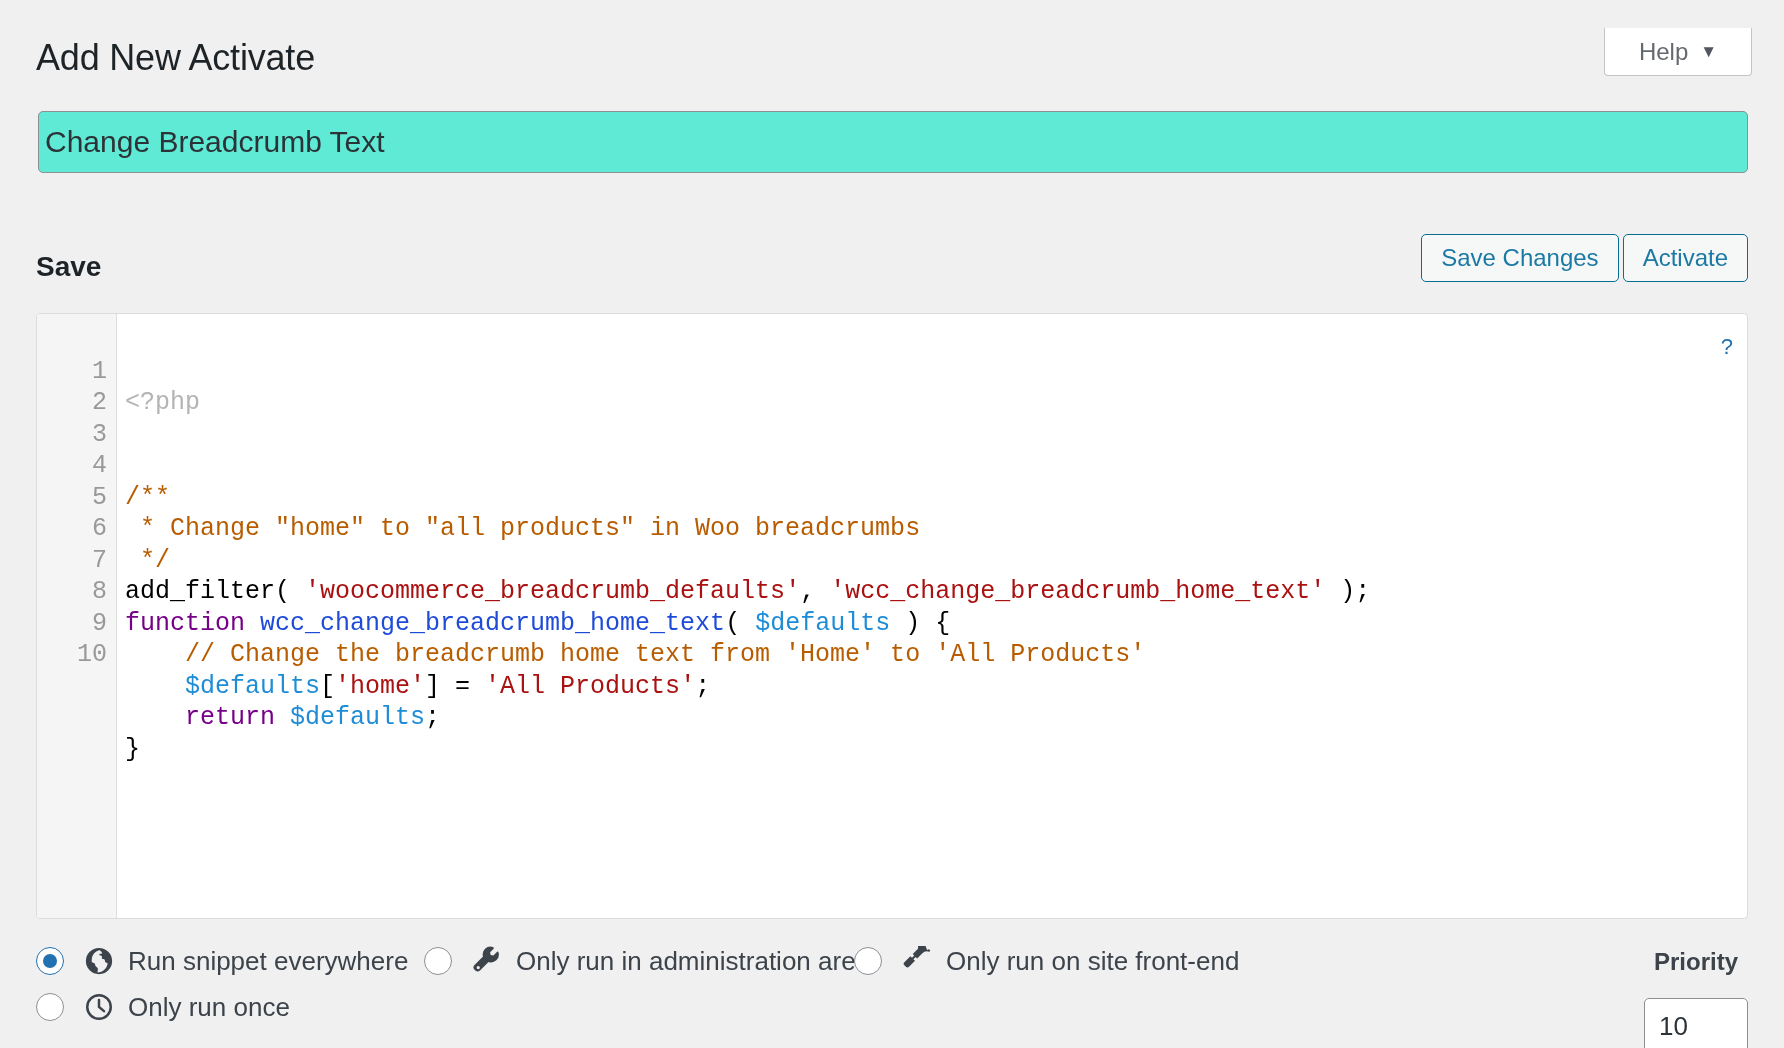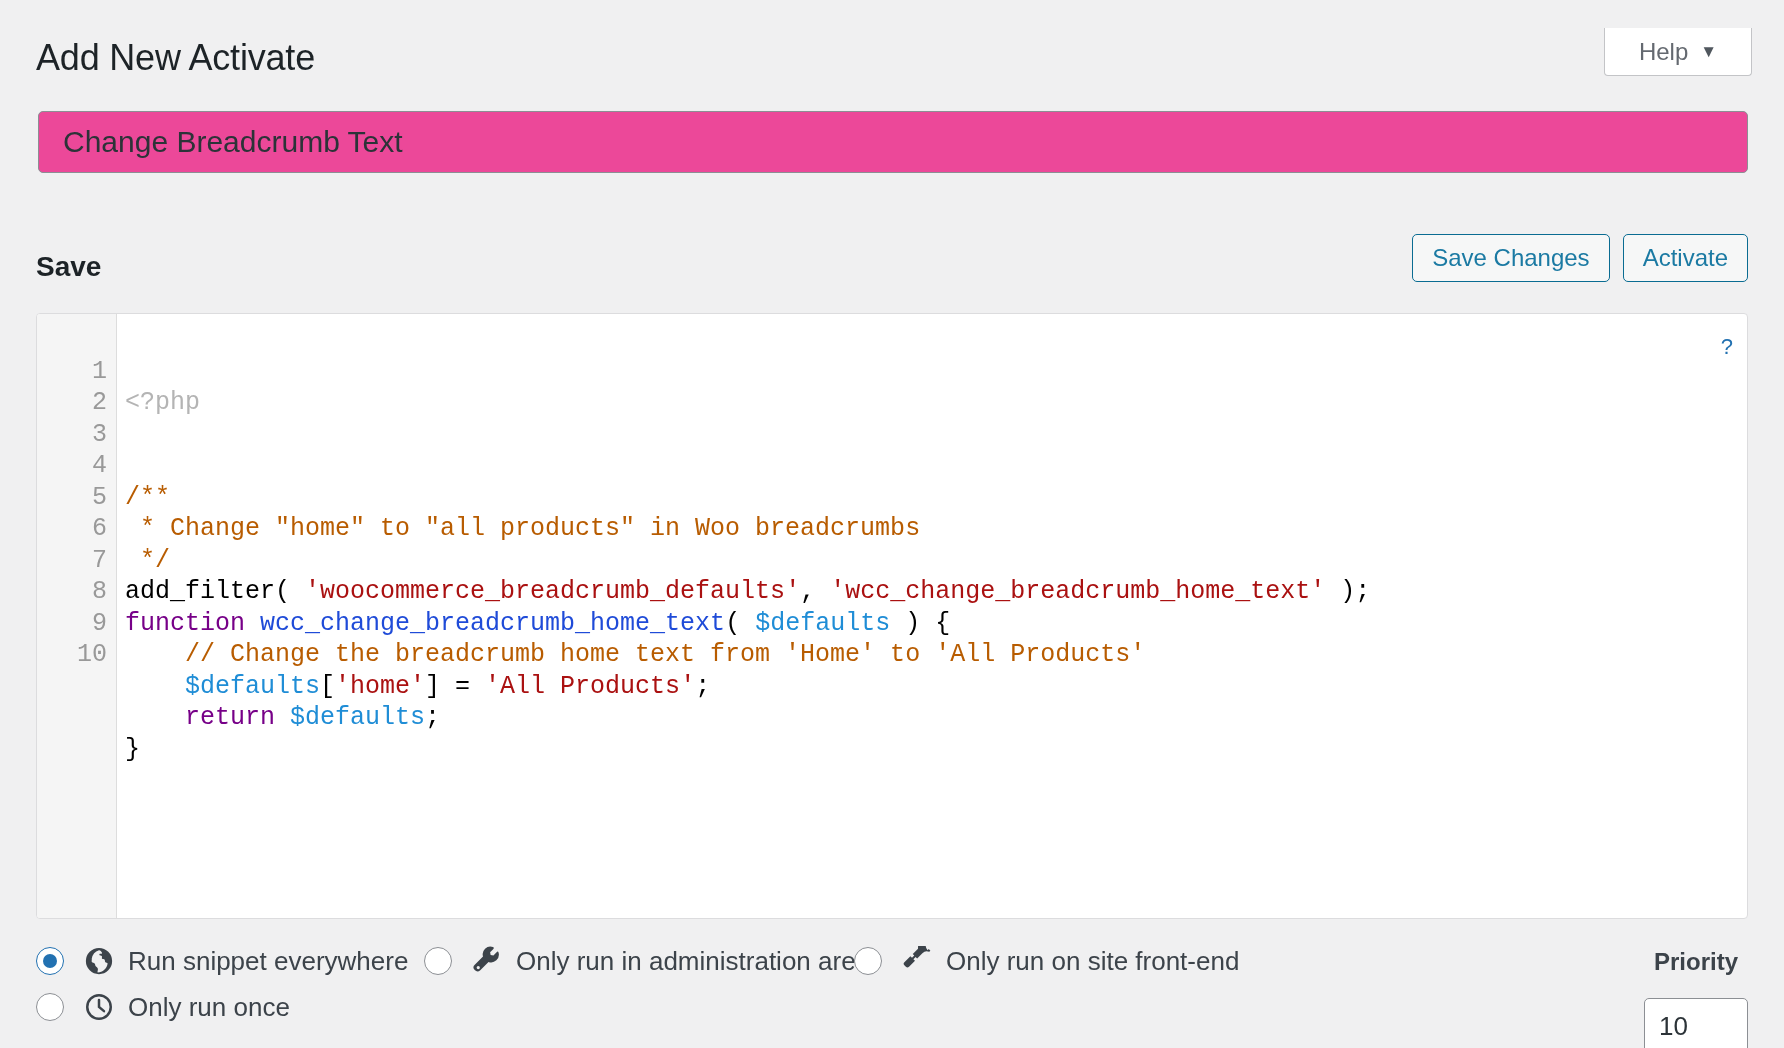--- a/index.html
+++ b/index.html
@@ -49,48 +49,48 @@
     letter-spacing: -0.2px;
   }
 
   
   #snippet-name-input {
     position: absolute;
     left: 38px;
     top: 111px;
     width: 1710px;
     height: 62px;
-    background: #ec4899;
+    background: #5eead4;
     border: 1px solid #8c8f94;
     border-radius: 5px;
     font-family: "Liberation Sans", sans-serif;
     font-size: 30px;
     color: #2c3338;
-    padding: 0 24px;
+    padding: 0 6px;
     outline: none;
   }
 
   
   #code-label {
     position: absolute;
     left: 36px;
     top: 251px;
     font-size: 28px;
     font-weight: 700;
     color: #1d2327;
     margin: 0;
   }
 
   
   #editor-actions {
     position: absolute;
     right: 36px;
     top: 234px;
     display: flex;
-    gap: 13px;
+    gap: 4px;
     padding-left: 24px;
   }
   .wp-btn {
     background: #f6f7f7;
     border: 1px solid #0a6c92;
     border-radius: 5px;
     color: #1b7aa3;
     font-family: "Liberation Sans", sans-serif;
     font-size: 24px;
     line-height: 1;

